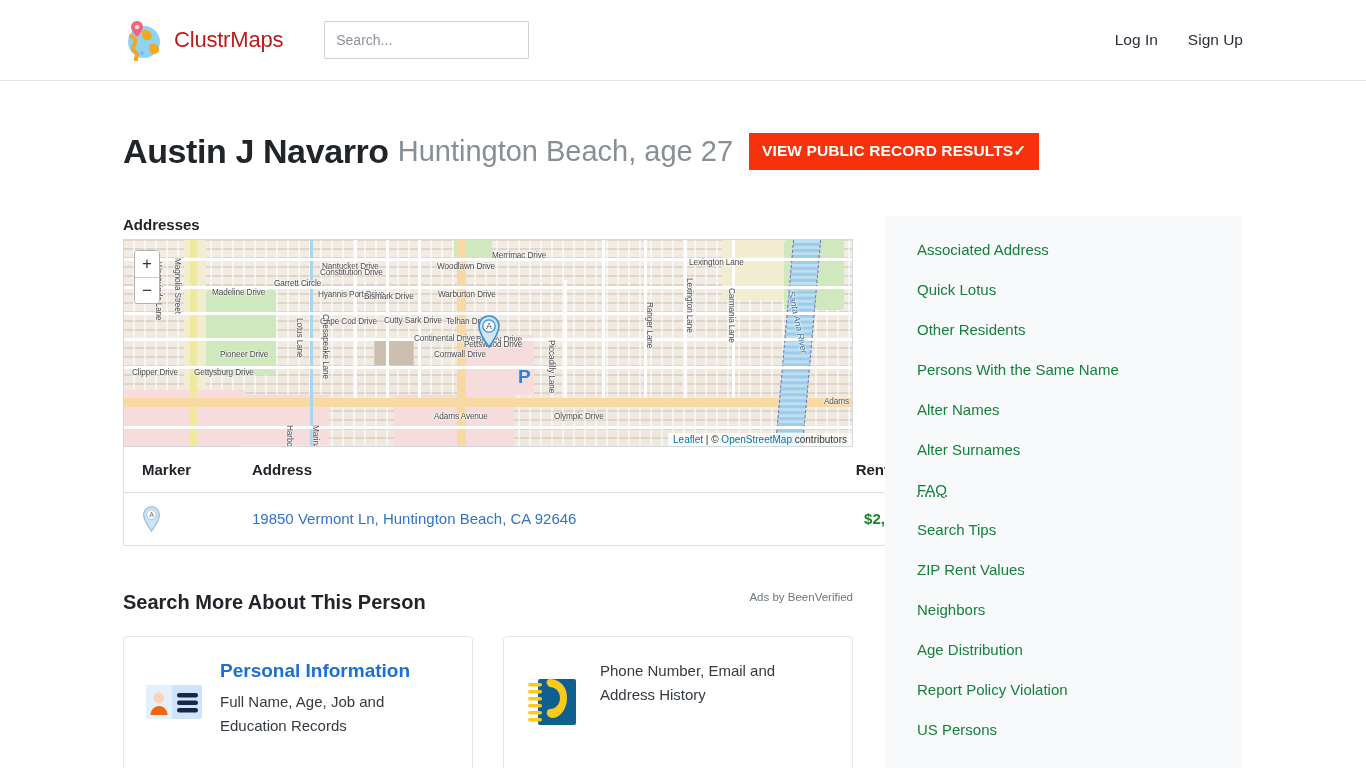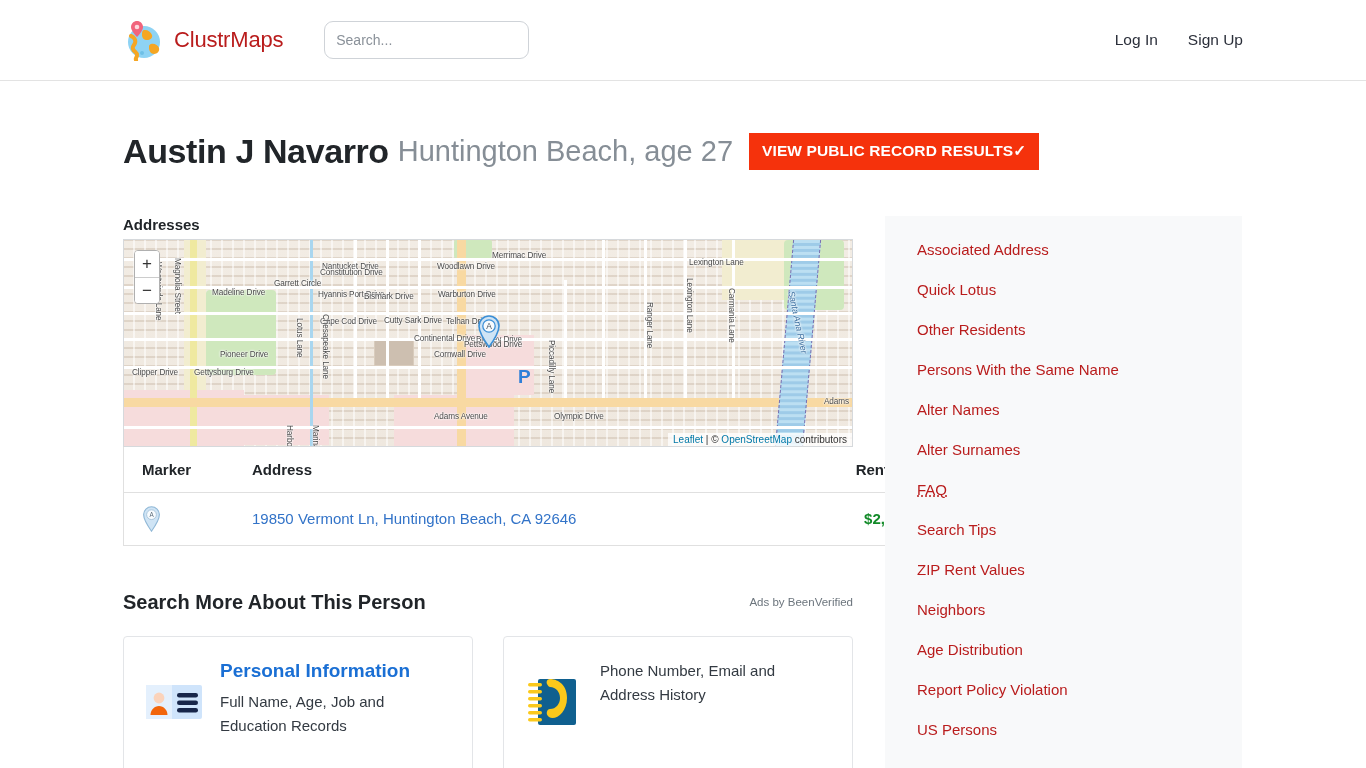--- a/index.html
+++ b/index.html
@@ -41,21 +41,21 @@
     font-size: 22px;
     color: #b91c1c;
     font-weight: 400;
     letter-spacing: -0.2px;
   }
   .search-wrap { margin-left: 41px; }
   .search-input {
     width: 205px;
     height: 38px;
     border: 1px solid #cfd3d8;
-    border-radius: 9px;
+    border-radius: 1px;
     padding: 0 11px;
     font-size: 14px;
     color: #495057;
     font-family: "Liberation Sans", sans-serif;
     background: #fff;
     outline: none;
   }
   .search-input::placeholder { color: #8a9199; }
   .nav-right {
     margin-left: auto;
@@ -242,21 +242,21 @@
     padding: 0 18px;
   }
   .td-marker { width:110px; display:flex; align-items:center; }
   .td-address { flex:1; }
   .td-rent { width:120px; text-align:right; font-size:15px; color:#128a28; font-weight:600;}
   .addr-link { color:#3273c8; font-size:15px; text-decoration:none; }
   .pin-svg { width:19px; height:26px; display:block; }
 
   
   .more-head {
-    display:flex; align-items:center;
+    display:flex; align-items:flex-start;
     margin-top: 45px;
   }
   .more-title { font-size:20px; font-weight:700; color:#212529; }
   .ads-by { margin-left:auto; font-size:11.5px; color:#6c757d; }
 
   .cards { display:flex; gap:30px; margin-top:22px; }
   .card {
     width:350px; height:160px;
     border:1px solid #e3e5e8;
     border-radius:4px;
@@ -272,21 +272,21 @@
   .card-title {
     font-size:19px; font-weight:700; color:#1a6fd4;
     line-height:1.28; margin-bottom:7px;
   }
   .card-desc { font-size:15px; color:#333a42; line-height:1.6; }
 
   
   .side-link {
     display:block;
     font-size:15px;
-    color:#b91c1c;
+    color:#15803d;
     text-decoration:none;
     padding: 11px 0 11px 32px;
     line-height:1.2;
   }
   .side-link.underlined { text-decoration: underline; text-decoration-style: dotted;}
   .bg-report {
     margin: 18px 32px 0 32px;
     background:#eaf7ee;
     border:1px solid #cde8d6;
     border-radius:4px;

